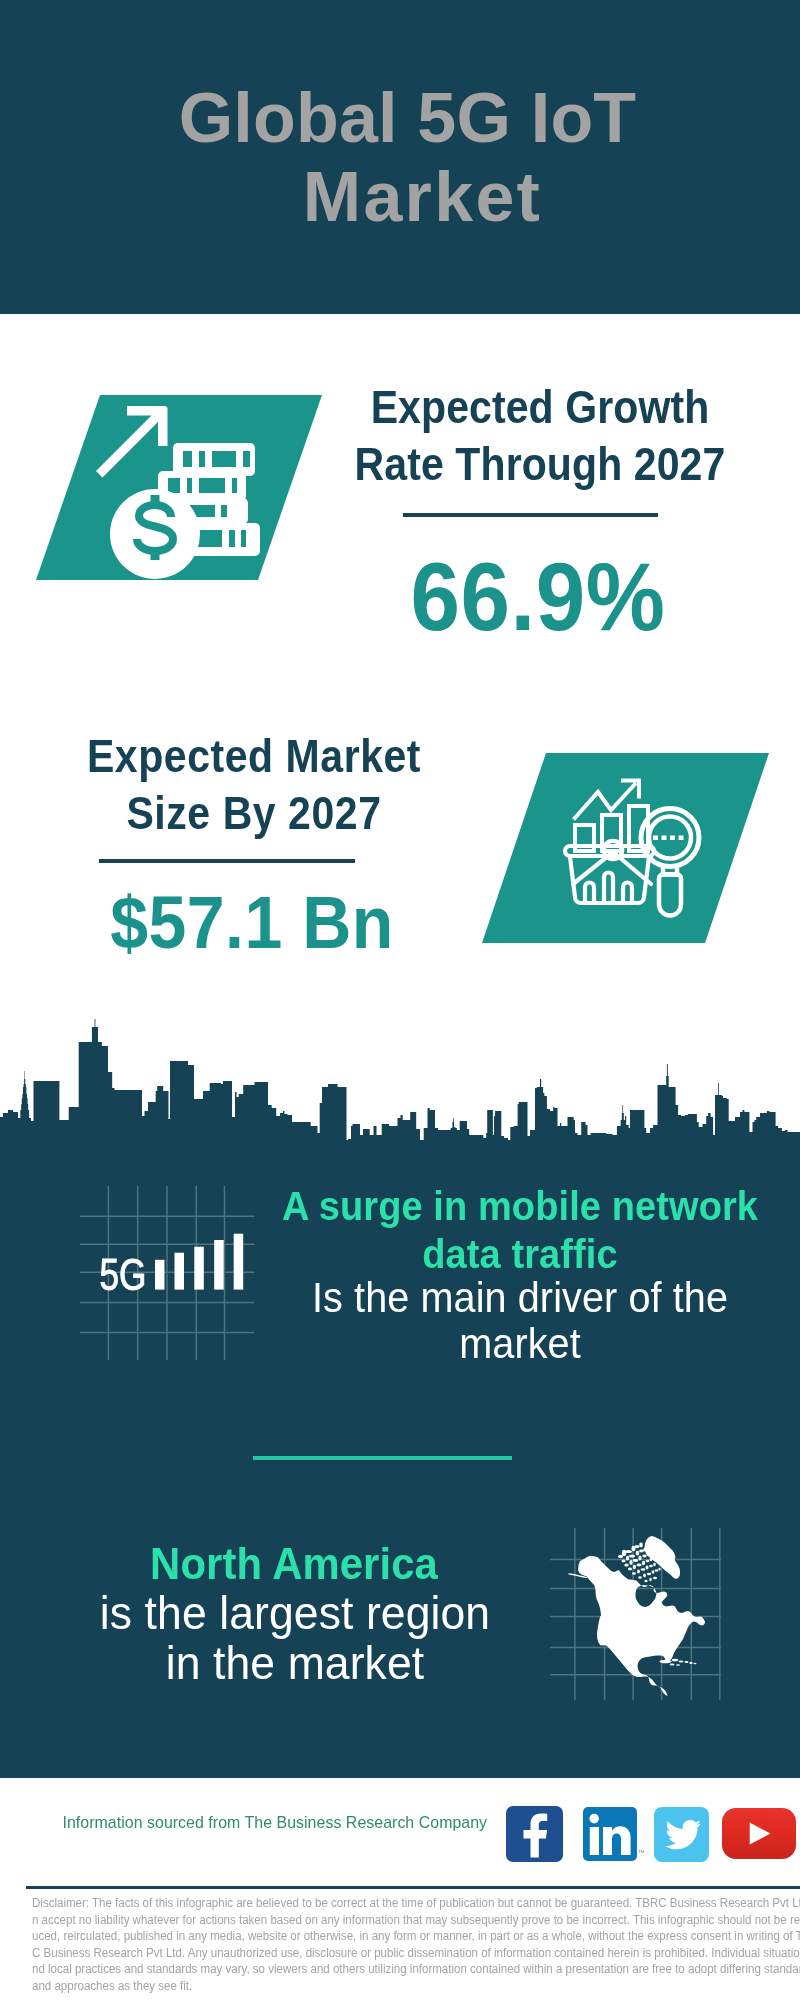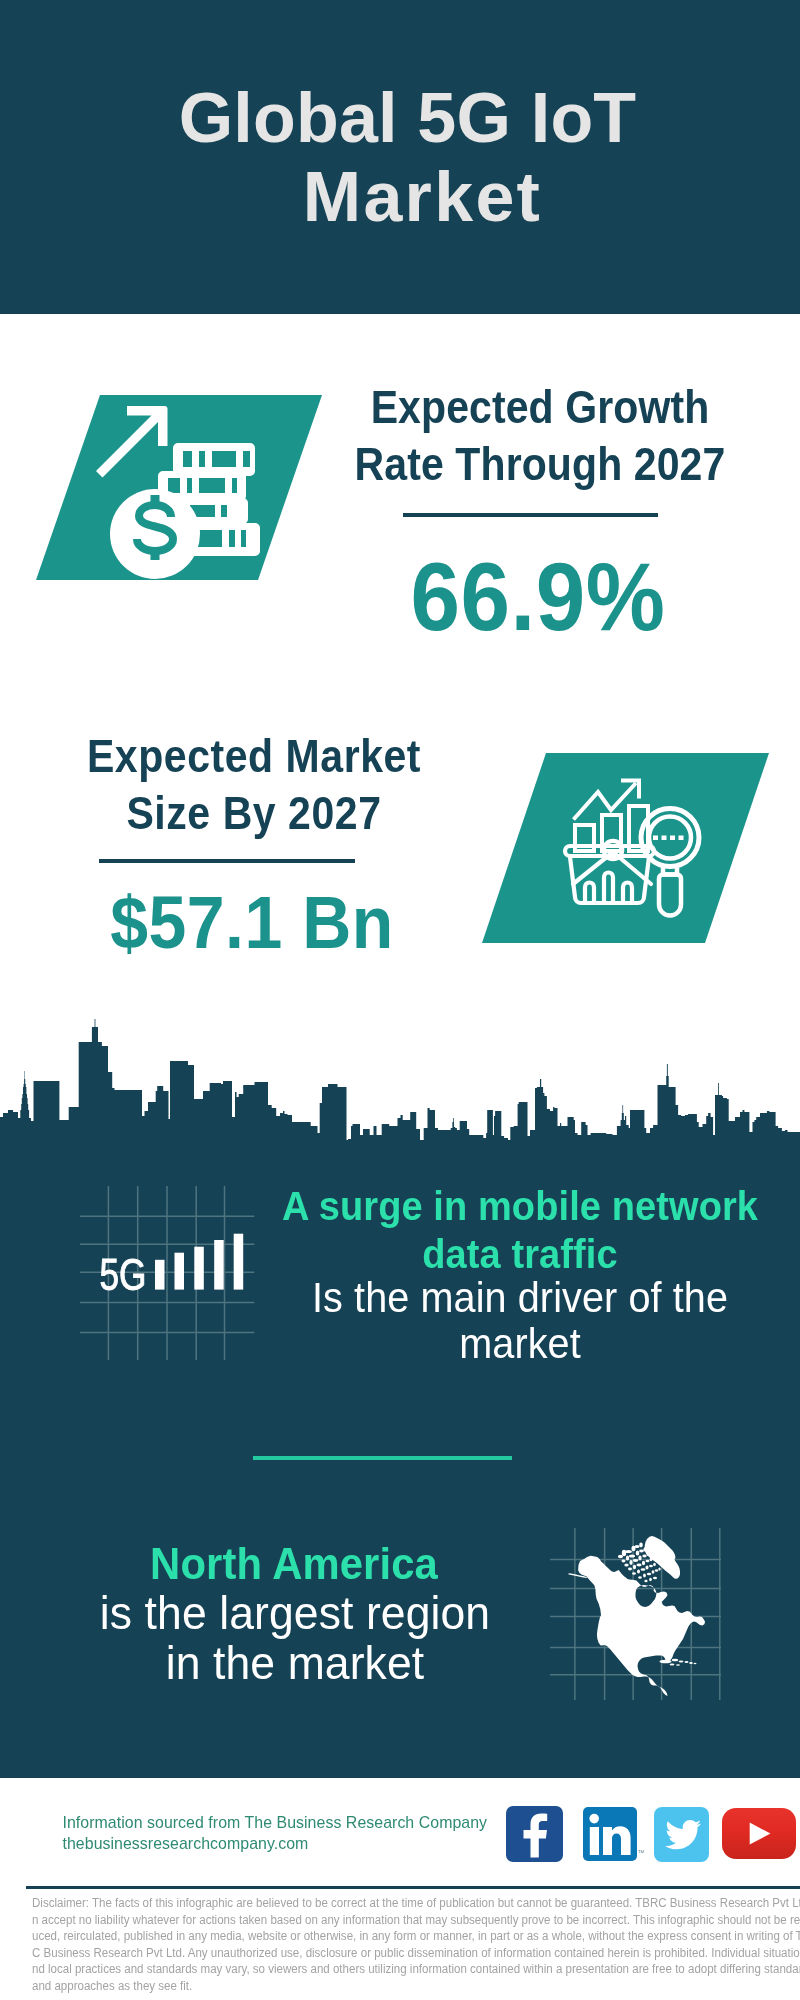--- a/index.html
+++ b/index.html
@@ -1,21 +1,21 @@
 <!DOCTYPE html>
 <html><head>
 <meta charset="utf-8">
 <style>
   html,body{margin:0;padding:0;background:#fff;}
   body{width:800px;height:2000px;font-family:"Liberation Sans",sans-serif;}
   .page{position:relative;width:800px;height:2000px;overflow:hidden;background:#ffffff;}
   .abs{position:absolute;}
   
   .header{left:0;top:0;width:800px;height:314px;background:#164255;}
-  .title{left:0;top:79px;width:800px;text-align:center;color:#e5e5e5;font-size:70px;font-weight:bold;line-height:79px;}
+  .title{left:0;top:79px;width:800px;text-align:center;color:#a3a3a3;font-size:70px;font-weight:bold;line-height:79px;}
   .title span{display:block;}
   #t1{letter-spacing:0.2px;padding-left:15px;}
   #t2{letter-spacing:2.3px;padding-left:45px;}
   .stat-h{color:#164255;font-weight:bold;font-size:41px;line-height:51.3px;text-align:center;transform:scaleY(1.11);transform-origin:top center;}
   #sh1{letter-spacing:0.1px;}
   #sh2{letter-spacing:0.55px;}
   .rule{background:#164255;height:4px;}
   .stat-v{color:#1b928b;font-weight:bold;text-align:center;transform-origin:top center;}
   #sv1{font-size:89px;line-height:86px;transform:scaleY(1.09);letter-spacing:0.5px;}
   #sv2{font-size:68px;line-height:70px;transform:scaleY(1.09);letter-spacing:0.5px;}
@@ -203,21 +203,20 @@
     <div id="fh2" class="abs blk-h mint" style="left:49px;top:1537.5px;width:490px;">North America</div>
     <div id="fs2" class="abs blk-s wht" style="left:50px;top:1589px;width:490px;">
       <span>is the largest region</span><br>
       <span>in the market</span>
     </div>
   </div>
 
   <div class="abs" style="left:0;top:1778px;width:800px;height:222px;background:#ffffff;margin-left:26px;">
     <div class="abs f-text" style="left:36.5px;top:35px;width:500px;">
       <div>Information sourced from The Business Research Company</div>
-      <div>thebusinessresearchcompany.com</div>
     </div>
     <div class="abs" style="left:479.7px;top:27.9px;width:57.3px;height:56px;border-radius:7px;background:#1d4f91;">
       <svg width="57.3" height="56" viewBox="0 0 57.3 56">
           <path d="M24.5,51.5 V32.5 h-7 v-8.4 h7 v-6.0 c0,-6.9 4.2,-10.7 10.4,-10.7 c3.0,0 5.6,0.2 6.3,0.3 v7.3 h-4.3 c-3.4,0 -4.1,1.6 -4.1,4.0 v5.1 h8.2 l-1.1,8.4 h-7.1 v19.0 Z" fill="#ffffff"></path>
         </svg>
     </div>
     <div class="abs" style="left:556.6px;top:29px;width:54.4px;height:54.4px;border-radius:5px;background:#0a77b6;">
       <svg width="54.4" height="54.4" viewBox="0 0 54.4 54.4">
           <g fill="#ffffff">
             <circle cx="11.2" cy="11.6" r="4.8"></circle>

